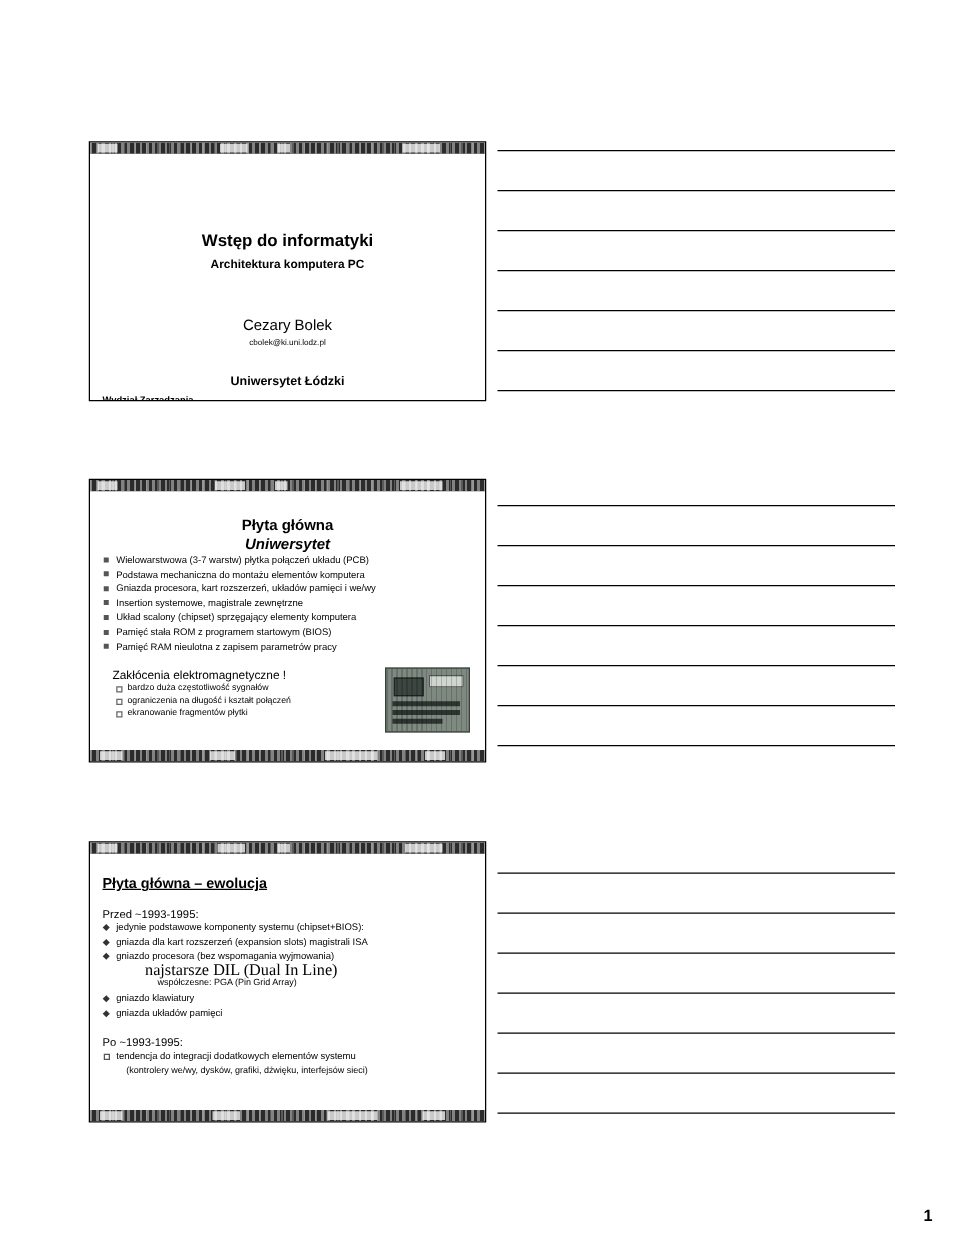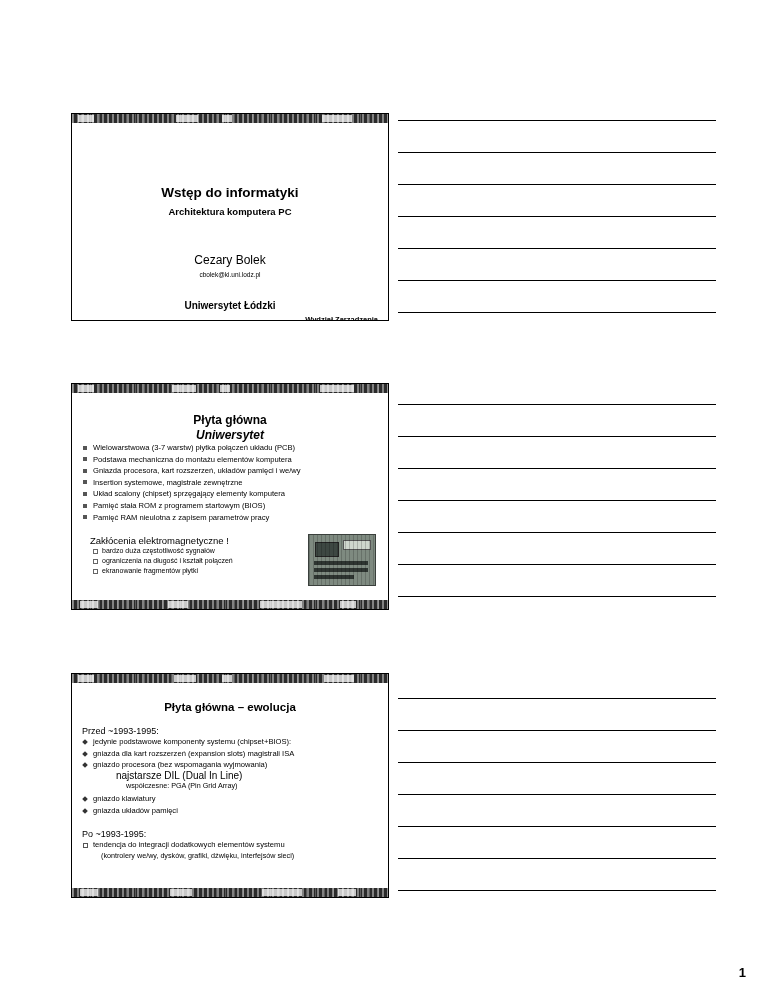--- a/index.html
+++ b/index.html
@@ -108,21 +108,21 @@
     font-size: 6.5px;
     margin-top: 4px;
   }
   .s1-univ {
     text-align: center;
     font-size: 10px;
     font-weight: bold;
     margin-top: 22px;
   }
   .s1-dept {
-    text-align: right;
+    text-align: left;
     font-size: 7.5px;
     font-weight: bold;
     margin-top: 4px;
   }
 
   
   .slide-title {
     text-align: center;
     font-size: 12px;
     font-weight: bold;
@@ -219,35 +219,37 @@
     position: absolute; left: 5px; top: 40px; width: 40px; height: 4px;
     background: #2e3531;
   }
   .mb-photo .dots {
     position: absolute; left: 0; top: 0; width: 100%; height: 100%;
     background-image: repeating-linear-gradient(90deg, rgba(0,0,0,.18) 0 1px, rgba(255,255,255,0) 1px 4px);
   }
 
   
   .s3-title {
-    text-align: center;
+    text-align: left;
     font-size: 11.5px;
     font-weight: bold;
     margin-top: 12px;
+    text-decoration: underline;
   }
   .sec-head {
     font-size: 9px;
     margin-top: 13px;
   }
   .s3-list { margin-top: 4px; }
   .s3-list > li { font-size: 7.2px; line-height: 10.6px; }
   .indent-1 {
-    font-size: 10px;
+    font-size: 13px;
     line-height: 10.6px;
     padding-left: 34px;
+    font-family: Liberation Serif, serif;
   }
   .indent-2 {
     font-size: 7.2px;
     line-height: 10.6px;
     padding-left: 44px;
   }
   .cont {
     font-size: 7.2px;
     line-height: 10.6px;
     padding-left: 19px;

